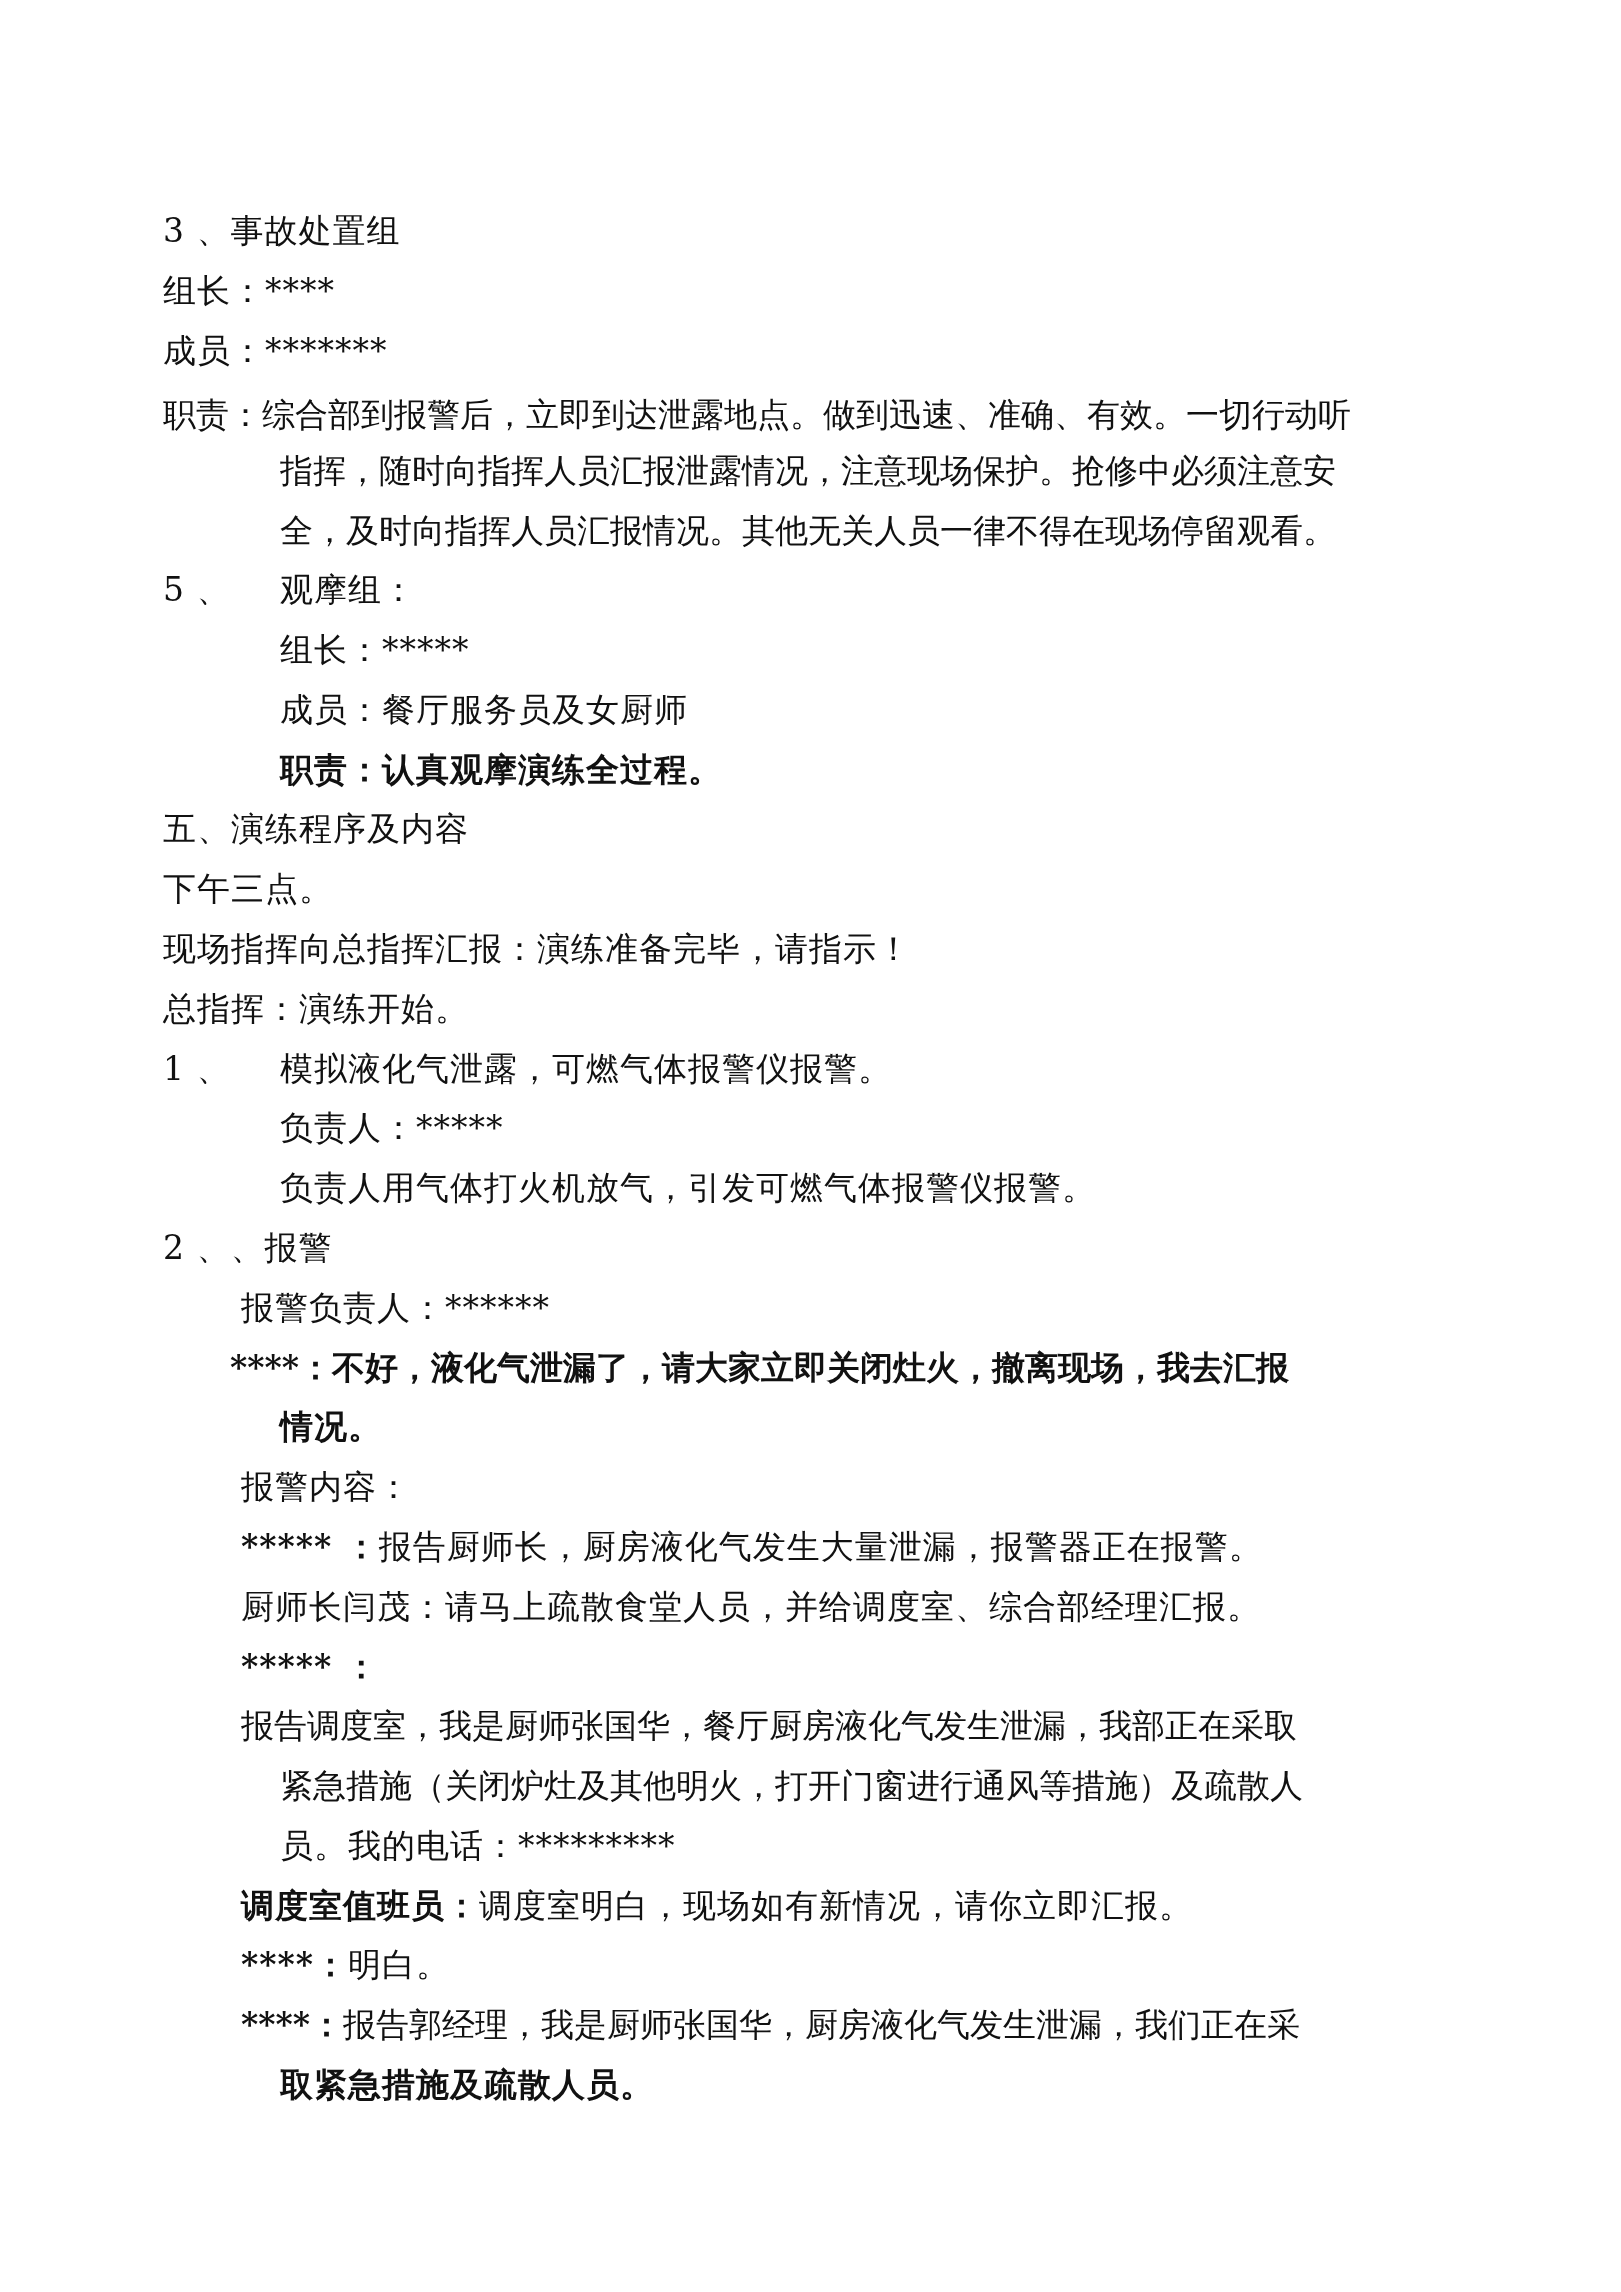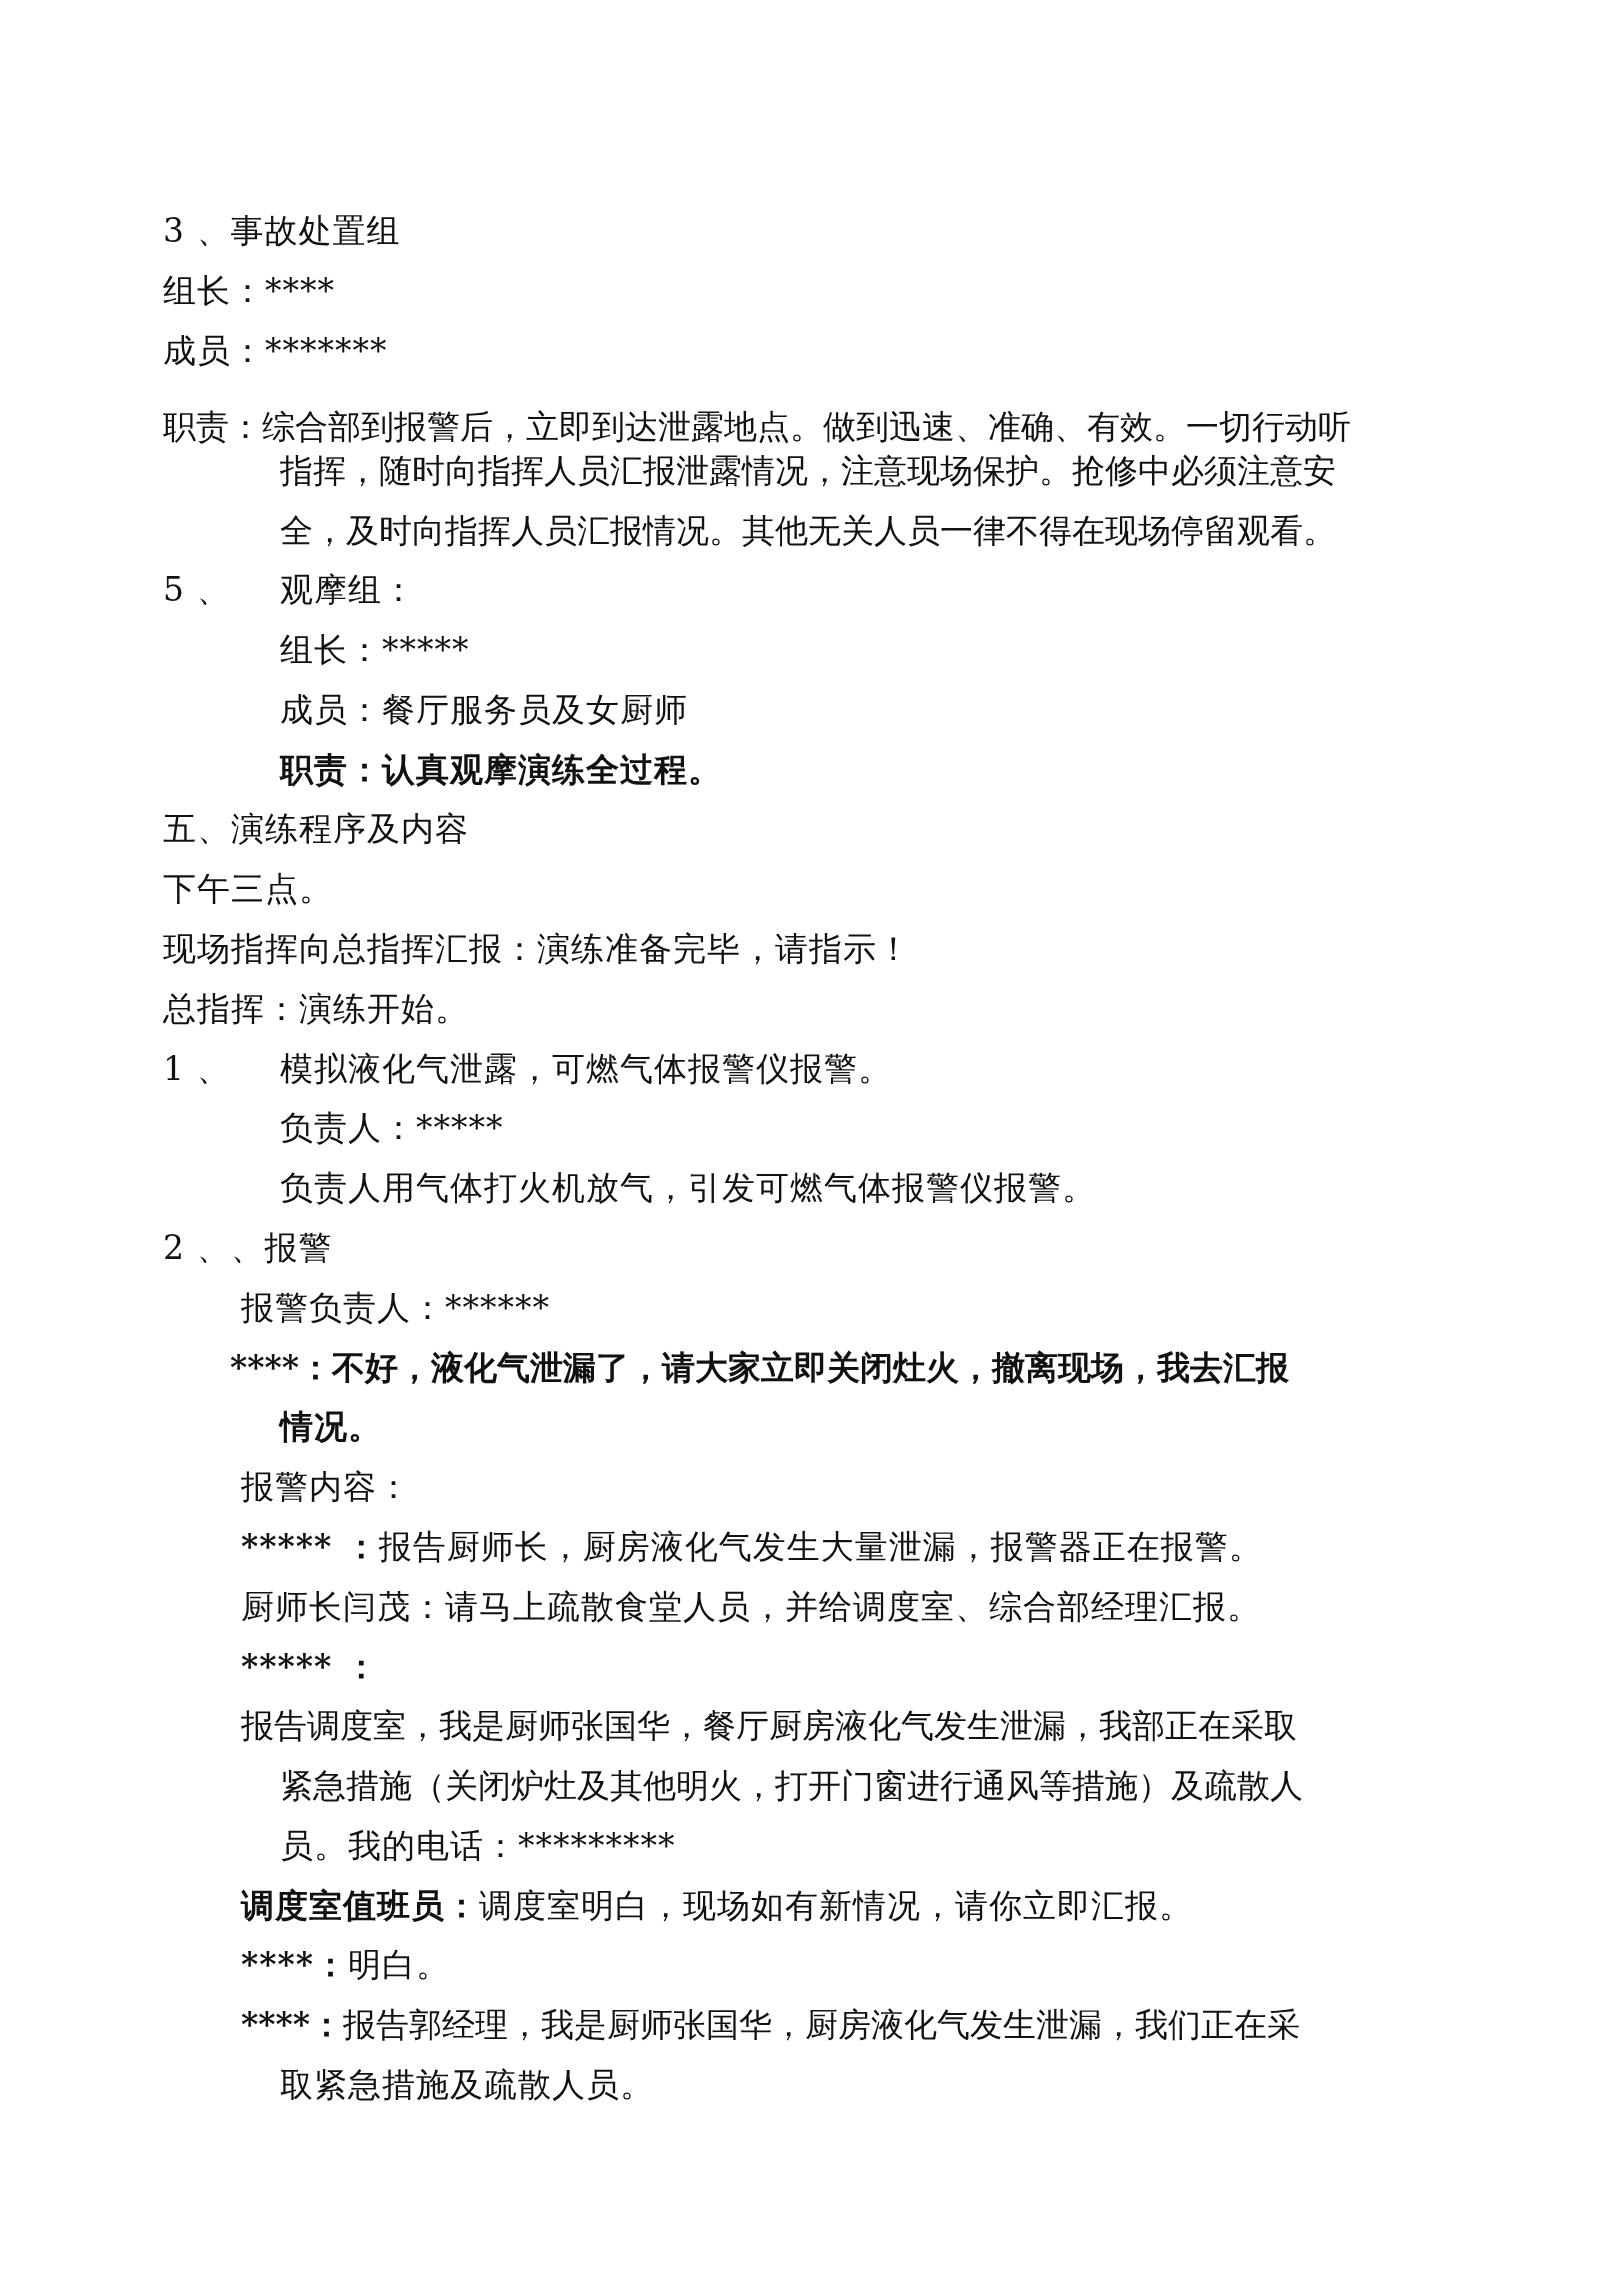--- a/index.html
+++ b/index.html
@@ -10,21 +10,21 @@
   .b { font-weight: bold; }
 </style>
 </head>
 <body>
 
 <div class="page">
 
   <div class="line" style="left:163px; top:167px;">3 、事故处置组</div>
   <div class="line" style="left:163px; top:227px;">组长：****</div>
   <div class="line" style="left:163px; top:287px;">成员：*******</div>
-  <div class="line" style="left:163px; top:363px; letter-spacing:0px;text-align:center;">职责：综合部到报警后，立即到达泄露地点。做到迅速、准确、有效。一切行动听</div>
+  <div class="line" style="left:163px; top:351px; letter-spacing:0px;text-align:center;">职责：综合部到报警后，立即到达泄露地点。做到迅速、准确、有效。一切行动听</div>
   <div class="line" style="left:280px; top:407px; letter-spacing:0px;">指挥，随时向指挥人员汇报泄露情况，注意现场保护。抢修中必须注意安</div>
   <div class="line" style="left:280px; top:467px; letter-spacing:0px;">全，及时向指挥人员汇报情况。其他无关人员一律不得在现场停留观看。</div>
 
   <div class="line" style="left:163px; top:526px;">5 、</div>
   <div class="line" style="left:280px; top:526px;">观摩组：</div>
   <div class="line" style="left:280px; top:586px;">组长：*****</div>
   <div class="line" style="left:280px; top:646px;">成员：餐厅服务员及女厨师</div>
   <div class="line" style="left:280px; top:706px;font-weight:bold;">职责：认真观摩演练全过程。</div>
 
   <div class="line" style="left:163px; top:765px;">五、演练程序及内容</div>
@@ -62,16 +62,16 @@
     <span class="b">调度室值班员：</span><span>调度室明白，现场如有新情况，请你立即汇报。</span>
   </div>
 
   <div class="line" style="left:241px; top:1901px;">
     <span class="b">****：</span><span>明白。</span>
   </div>
 
   <div class="line" style="left:241px; top:1961px; letter-spacing:0px;">
     <span class="b">****：</span><span>报告郭经理，我是厨师张国华，厨房液化气发生泄漏，我们正在采</span>
   </div>
-  <div class="line" style="left:280px; top:2021px;">取紧急措施及疏散人员。</div>
+  <div class="line" style="left:280px; top:2021px;font-weight:bold;">取紧急措施及疏散人员。</div>
 
 </div>
 
 
 </body></html>

